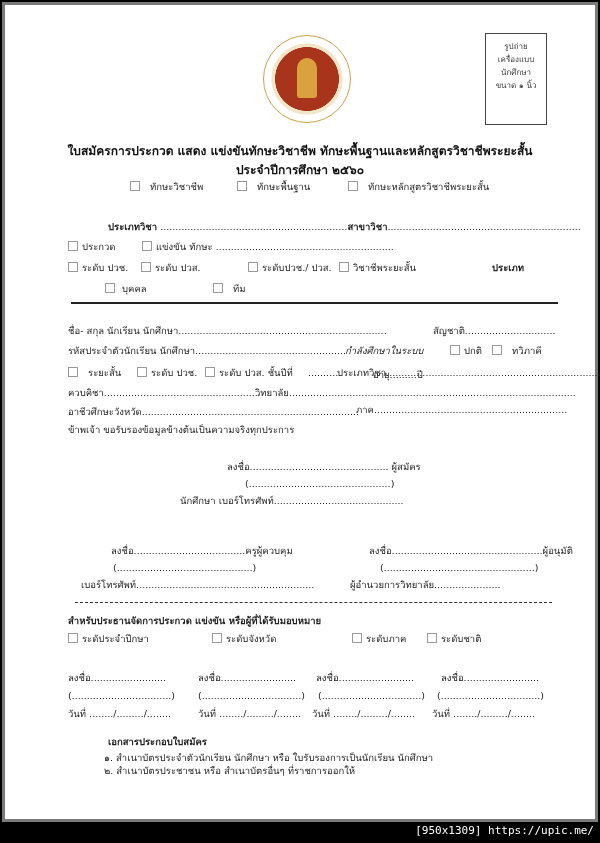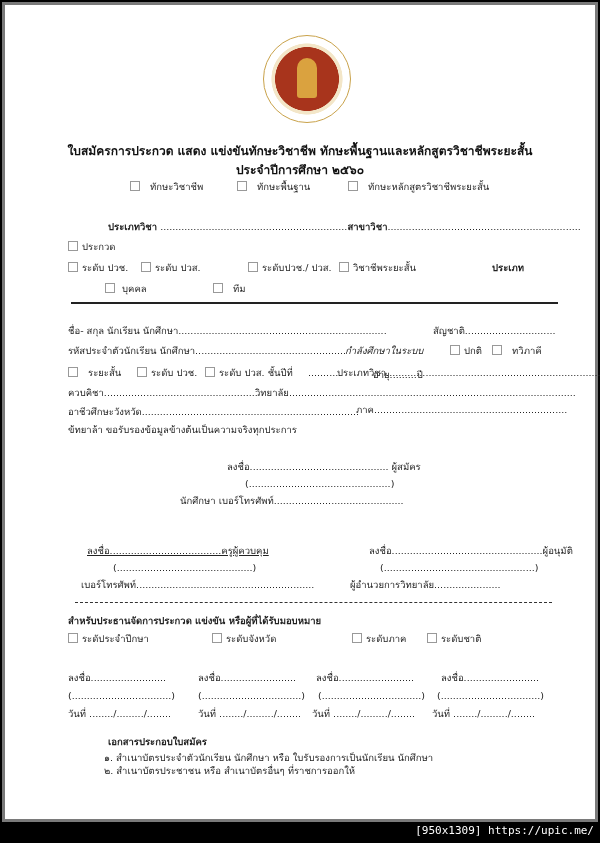--- a/index.html
+++ b/index.html
@@ -24,31 +24,38 @@
 </head>
 <body>
 
 <div class="frame"></div>
 <div class="page">
 
   <div class="logo">
       <div class="logo-inner"></div>
     </div>
 
+  <div class="photo">
+    <div>รูปถ่าย</div>
+    <div>เครื่องแบบ</div>
+    <div>นักศึกษา</div>
+    <div>ขนาด ๑ นิ้ว</div>
+  </div>
 
   <div class="abs title" style="left:60px;top:136px;width:470px;text-align:center;">ใบสมัครการประกวด  แสดง แข่งขันทักษะวิชาชีพ ทักษะพื้นฐานและหลักสูตรวิชาชีพระยะสั้น</div>
   <div class="abs title" style="left:60px;top:155px;width:470px;text-align:center;">ประจำปีการศึกษา ๒๕๖๐</div>
 
   <div class="abs t" style="left:125px;top:176px;"><span class="cb"></span>&nbsp;&nbsp;<span>ทักษะวิชาชีพ</span></div>
   <div class="abs t" style="left:232px;top:176px;"><span class="cb"></span>&nbsp;&nbsp;<span>ทักษะพื้นฐาน</span></div>
   <div class="abs t" style="left:343px;top:176px;"><span class="cb"></span>&nbsp;&nbsp;<span>ทักษะหลักสูตรวิชาชีพระยะสั้น</span></div>
 
   <div class="abs t" style="left:103px;top:216px;"><span class="b">ประเภทวิชา</span> <span>..............................................................</span><span class="b">สาขาวิชา</span><span>................................................................</span></div>
 
   <div class="abs t" style="left:63px;top:236px;"><span class="cb"></span><span>ประกวด</span></div>
+  <div class="abs t" style="left:137px;top:236px;"><span class="cb"></span><span>แข่งขัน ทักษะ</span> <span>...........................................................</span></div>
 
   <div class="abs t" style="left:63px;top:257px;"><span class="cb"></span><span>ระดับ ปวช.</span></div>
   <div class="abs t" style="left:136px;top:257px;"><span class="cb"></span><span>ระดับ ปวส.</span></div>
   <div class="abs t" style="left:243px;top:257px;"><span class="cb"></span><span>ระดับปวช./ ปวส.</span></div>
   <div class="abs t" style="left:334px;top:257px;"><span class="cb"></span><span>วิชาชีพระยะสั้น</span></div>
   <div class="abs t b" style="left:487px;top:257px;">ประเภท</div>
 
   <div class="abs t" style="left:100px;top:278px;"><span class="cb"></span>&nbsp;<span>บุคคล</span></div>
   <div class="abs t" style="left:208px;top:278px;"><span class="cb"></span>&nbsp;&nbsp;<span>ทีม</span></div>
 
@@ -68,27 +75,27 @@
   <div class="abs t" style="left:200px;top:362px;"><span class="cb"></span><span>ระดับ ปวส. ชั้นปีที่</span></div>
   <div class="abs t" style="left:303px;top:362px;">...........</div>
   <div class="abs t" style="left:332px;top:362px;">ประเภทวิชา.........................................................................</div>
 
   <div class="abs t" style="left:63px;top:382px;">ควบคิชา...................................................</div>
   <div class="abs t" style="left:250px;top:382px;">วิทยาลัย...............................................................................................</div>
 
   <div class="abs t" style="left:63px;top:401px;">อาชีวศึกษะวังหวัด........................................................................</div>
   <div class="abs t" style="left:351px;top:399px;text-align:right;">ภาค................................................................</div>
 
-  <div class="abs t" style="left:63px;top:419px;">ข้ทยาล้า  ขอรับรองข้อมูลข้างต้นเป็นความจริงทุกประการ</div>
+  <div class="abs t" style="left:63px;top:419px;">ข้าพเจ้า  ขอรับรองข้อมูลข้างต้นเป็นความจริงทุกประการ</div>
 
   <div class="abs t" style="left:222px;top:456px;">ลงชื่อ.............................................. ผู้สมัคร</div>
   <div class="abs t" style="left:240px;top:473px;">(...............................................)</div>
   <div class="abs t" style="left:175px;top:490px;">นักศึกษา เบอร์โทรศัพท์...........................................</div>
 
-  <div class="abs t" style="left:82px;top:540px;text-decoration:underline;">ลงชื่อ.....................................ครูผู้ควบคุม</div>
+  <div class="abs t" style="left:106px;top:540px;">ลงชื่อ.....................................ครูผู้ควบคุม</div>
   <div class="abs t" style="left:108px;top:557px;">(.............................................)</div>
   <div class="abs t" style="left:76px;top:574px;">เบอร์โทรศัพท์...........................................................</div>
 
   <div class="abs t" style="left:364px;top:540px;">ลงชื่อ..................................................ผู้อนุมัติ</div>
   <div class="abs t" style="left:375px;top:557px;">(..................................................)</div>
   <div class="abs t" style="left:345px;top:574px;">ผู้อำนวยการวิทยาลัย......................</div>
 
   <div class="dash"></div>
 
   <div class="abs t b" style="left:63px;top:610px;">สำหรับประธานจัดการประกวด แข่งขัน  หรือผู้ที่ได้รับมอบหมาย</div>

